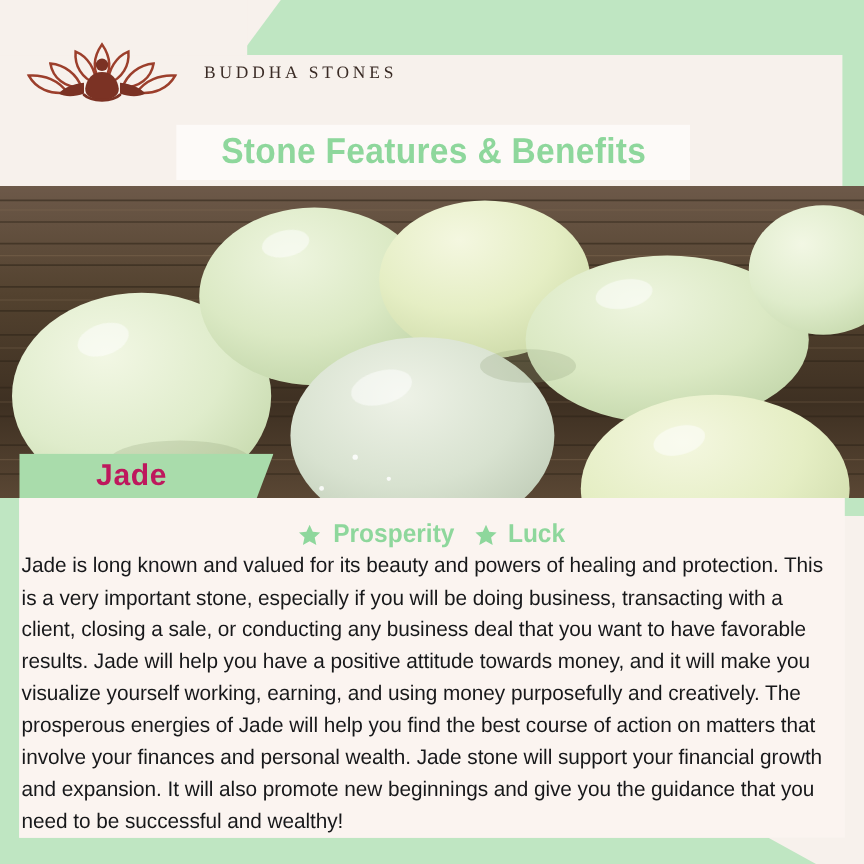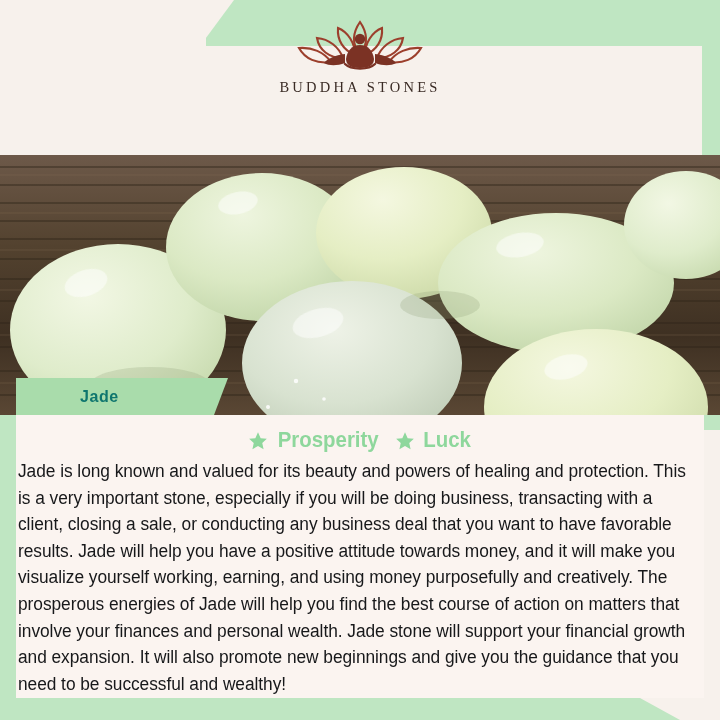--- a/index.html
+++ b/index.html
@@ -29,21 +29,21 @@
   .cream-top{
     position:absolute;left:0;top:0;width:206px;height:46px;background:#f7f1ec;
   }
   .cream-body{
     position:absolute;left:16px;top:415px;width:688px;height:283px;background:#fbf4f0;
   }
 
   
   .logo{
     position:absolute;left:0;top:14px;width:720px;height:92px;
-    display:flex;flex-direction:column;align-items:center;justify-content:flex-start;
+    display:flex;align-items:center;justify-content:flex-start;
   }
   .lotus{width:170px;height:62px;display:block;}
   .brand{
     margin-top:3px;
     font-family:"Liberation Serif", serif;
     font-size:14.5px;letter-spacing:3.2px;color:#3a2b25;
     font-weight:400;
   }
 
   
@@ -71,27 +71,27 @@
 
   
   .jade-bar{
     position:absolute;left:16px;top:378px;width:212px;height:37px;
     background:#a9dcab;
     clip-path:polygon(0 0,100% 0,calc(100% - 14px) 100%,0 100%);
     display:flex;align-items:center;
   }
   .jade-text{
     margin-left:64px;
-    font-weight:700;font-size:16px;color:#0f766e;letter-spacing:.6px;
+    font-weight:700;font-size:25px;color:#be185d;letter-spacing:.6px;
   }
 
   
   .benefits{
     position:absolute;left:16px;top:428px;width:688px;height:30px;
-    display:flex;align-items:flex-start;justify-content:center;gap:13px;
+    display:flex;align-items:flex-end;justify-content:center;gap:13px;
     font-family:"Liberation Sans Narrow","Liberation Sans",sans-serif;
   }
   .benefit{display:flex;align-items:center;gap:7px;}
   .star{width:20px;height:20px;display:block;flex:none;}
   .benefit-label{
     font-weight:700;font-size:21.5px;color:#8ed79c;
     transform:scaleX(.95);white-space:nowrap;
   }
 
   
@@ -136,20 +136,23 @@
         <path d="M70 40 C60 41, 52 45, 49 49 C54 52, 62 52, 70 49 Z"></path>
         <path d="M100 40 C110 41, 118 45, 121 49 C116 52, 108 52, 100 49 Z"></path>
       </g>
       <g fill="none" stroke="#7b3224" stroke-width="2.4" stroke-linecap="round">
         <path d="M70 50 C76 56, 94 56, 100 50"></path>
       </g>
     </svg>
     <div class="brand">BUDDHA STONES</div>
   </div>
 
+  <div class="title-banner">
+    <div class="title-text">Stone Features &amp; Benefits</div>
+  </div>
 
   <div class="photo">
     <svg viewBox="0 0 720 260" preserveAspectRatio="none">
       <defs>
         <linearGradient id="wood" x1="0" y1="0" x2="0" y2="1">
           <stop offset="0" stop-color="#6d5949"></stop>
           <stop offset="0.35" stop-color="#53422f"></stop>
           <stop offset="0.7" stop-color="#3e3022"></stop>
           <stop offset="1" stop-color="#5a4734"></stop>
         </linearGradient>

